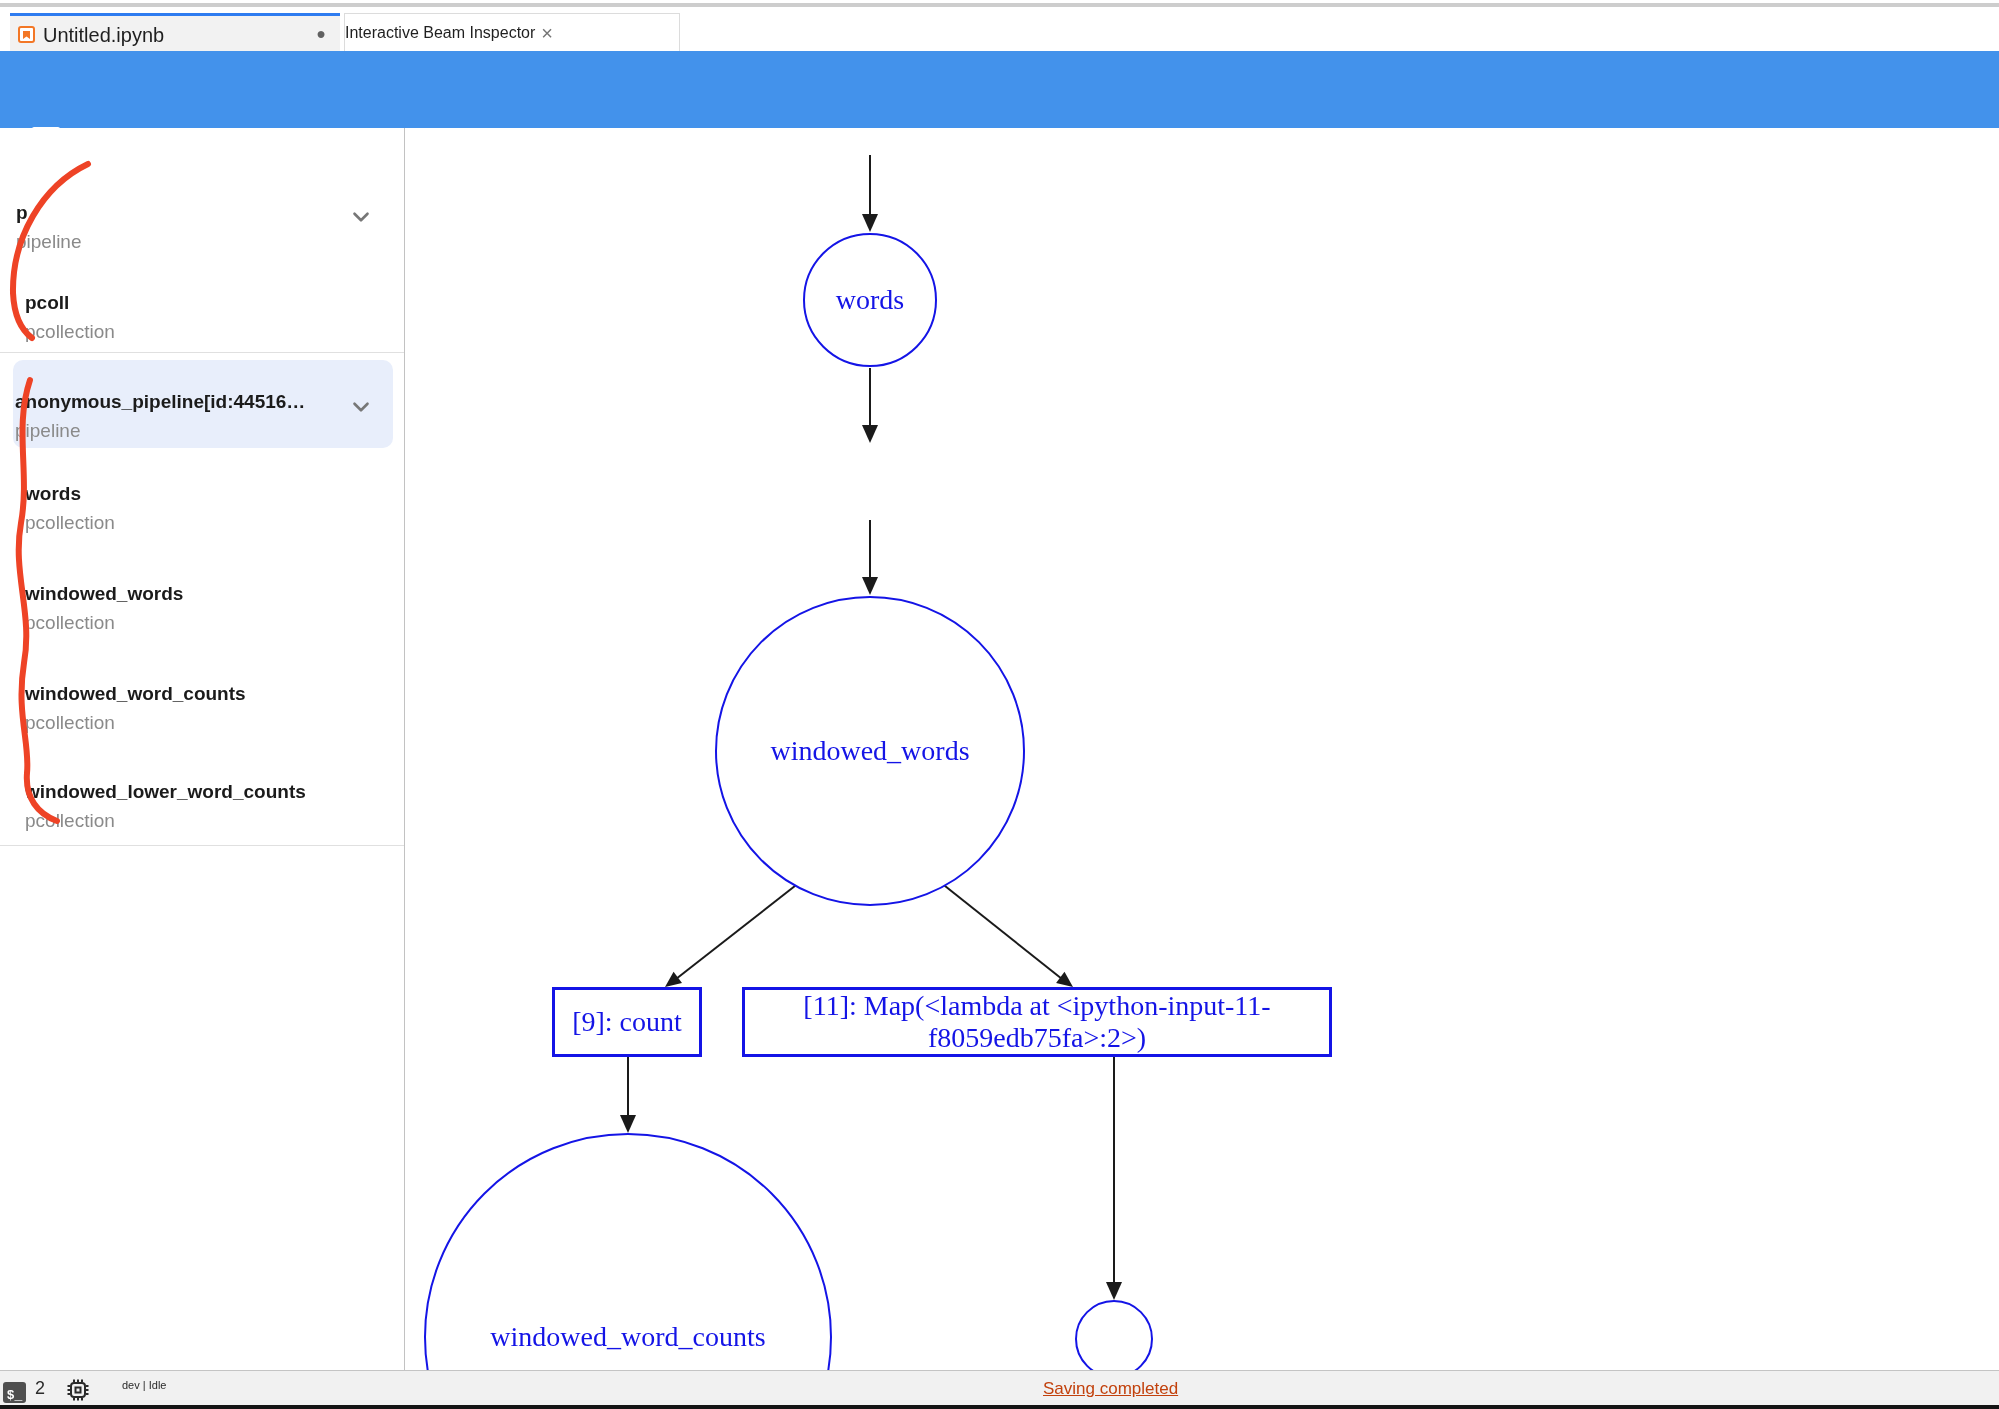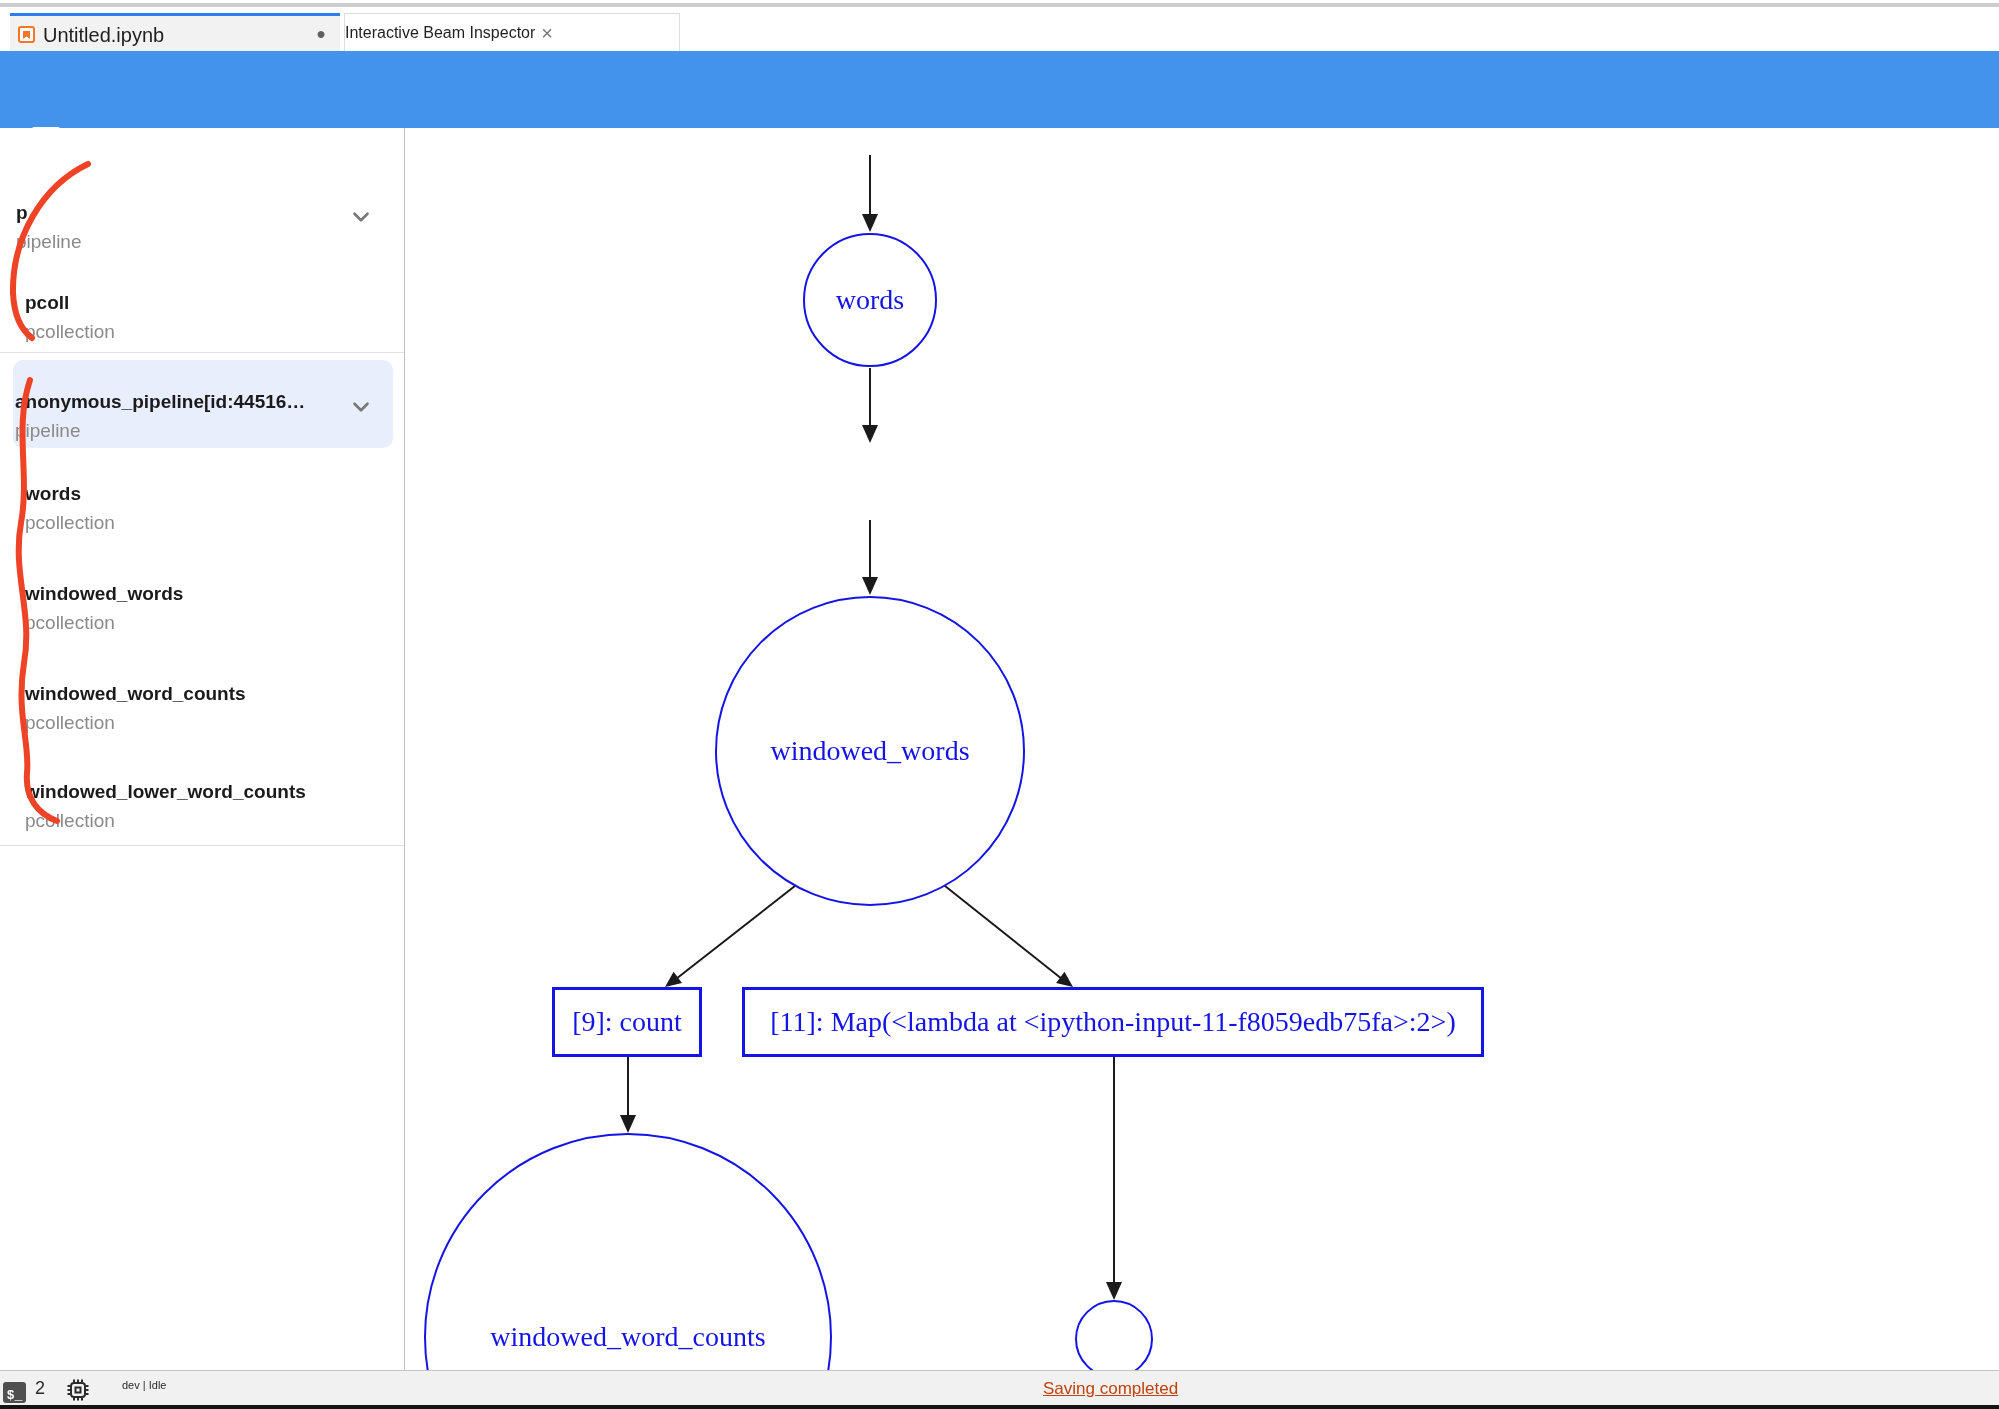--- a/index.html
+++ b/index.html
@@ -187,21 +187,21 @@
 
 
       <div class="gnode gcircle" style="left:310px; top:468px; width:310px; height:310px;">
         <span>windowed_words</span>
       </div>
 
       <div class="gnode grect" style="left:147px; top:859px; width:150px; height:70px;">
         <span>[9]: count</span>
       </div>
 
-      <div class="gnode grect" style="left:337px; top:859px; width:742px; height:70px;">
+      <div class="gnode grect" style="left:337px; top:859px; width:590px; height:70px;">
         <span>[11]: Map(&lt;lambda at &lt;ipython-input-11-f8059edb75fa&gt;:2&gt;)</span>
       </div>
 
       <div class="gnode gcircle" style="left:19px; top:1005px; width:408px; height:408px;">
         <span>windowed_word_counts</span>
       </div>
 
       <div class="gnode gcircle" style="left:670px; top:1172px; width:78px; height:78px;">
         <span></span>
       </div>

